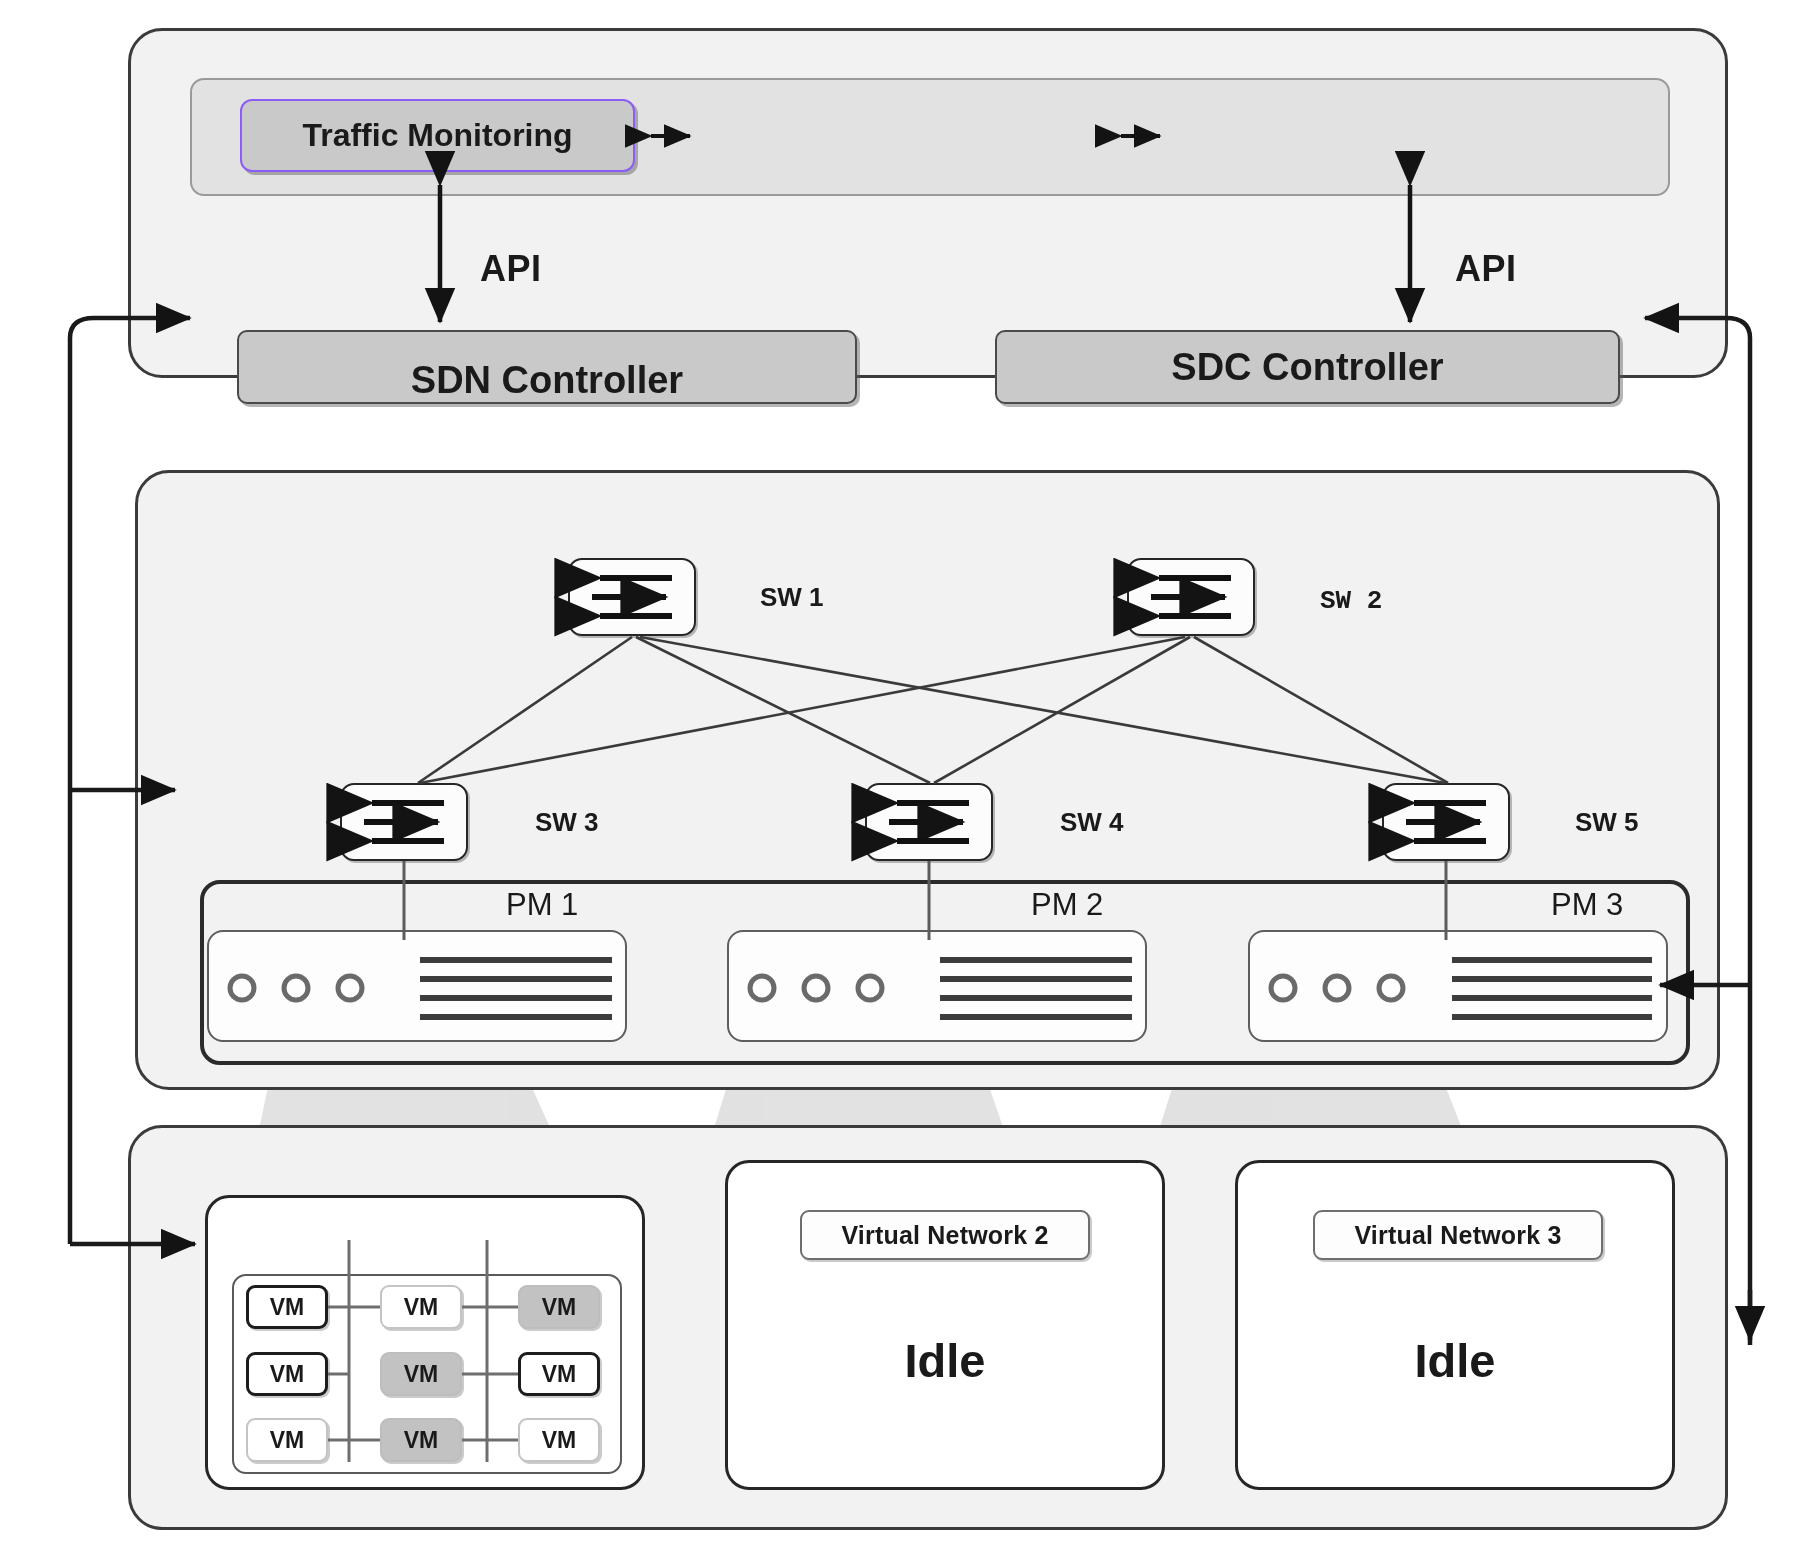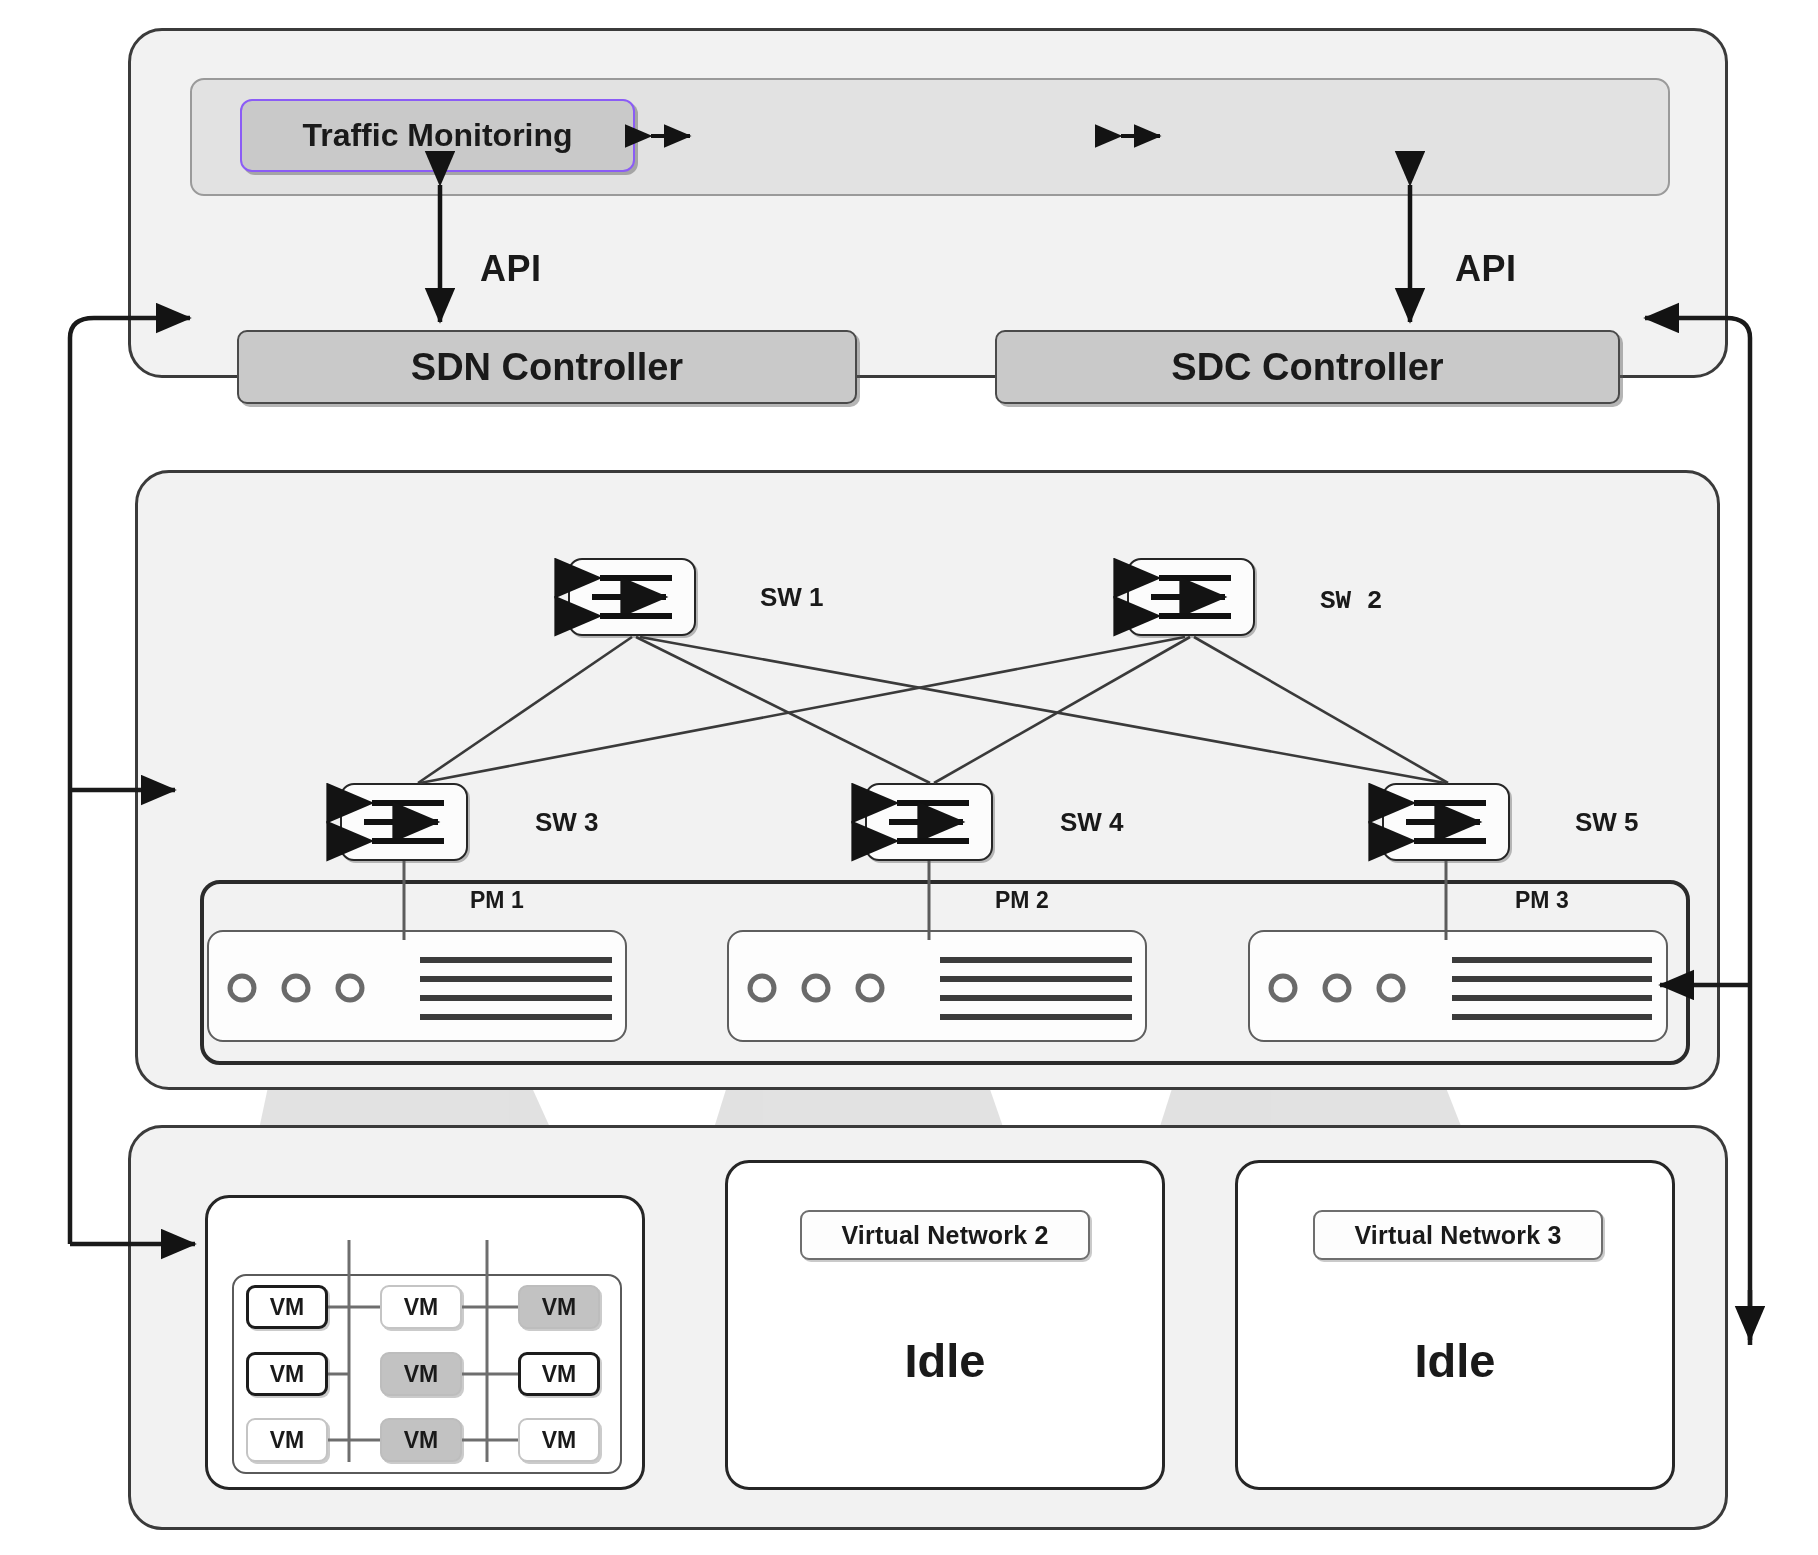--- a/index.html
+++ b/index.html
@@ -64,21 +64,21 @@
     background:#f2f2f2;
     border:4px solid #2b2b2b;
     border-radius:20px;
     box-sizing:border-box;
   }
   .server{
     position:absolute;
     background:#fdfdfd;border:2.5px solid #5e5e5e;border-radius:16px;
     box-sizing:border-box;
   }
-  .pmlabel{position:absolute;font-weight:bold;font-size:23px;}
+  .pmlabel{position:absolute;font-weight:normal;font-size:31px;margin-left:36px;}
 
   
   .vnbox{
     position:absolute;
     background:#ffffff;border:3.5px solid #262626;border-radius:24px;
     box-sizing:border-box;
   }
   .vntag{
     position:absolute;
     background:#fdfdfd;border:2px solid #6e6e6e;border-radius:9px;
@@ -125,21 +125,21 @@
   <div class="layer" style="left:128px;top:28px;width:1600px;height:350px;"></div>
 
   <div class="subpanel" style="left:190px;top:78px;width:1480px;height:118px;"></div>
 
   <div class="modbox" style="left:240px;top:99px;width:395px;height:73px;font-size:32px;">
     <span>Traffic Monitoring</span>
   </div>
 
 
 
-  <div class="ctrlbox" style="left:237px;top:330px;width:620px;height:74px;font-size:38px;">
+  <div class="ctrlbox" style="left:237px;top:330px;width:620px;height:74px;font-size:38px;align-items:flex-end;">
     <span>SDN Controller</span>
   </div>
 
   <div class="ctrlbox" style="left:995px;top:330px;width:625px;height:74px;font-size:38px;">
     <span>SDC Controller</span>
   </div>
 
   <div class="apilabel" style="left:480px;top:248px;">API</div>
   <div class="apilabel" style="left:1455px;top:248px;">API</div>
 

